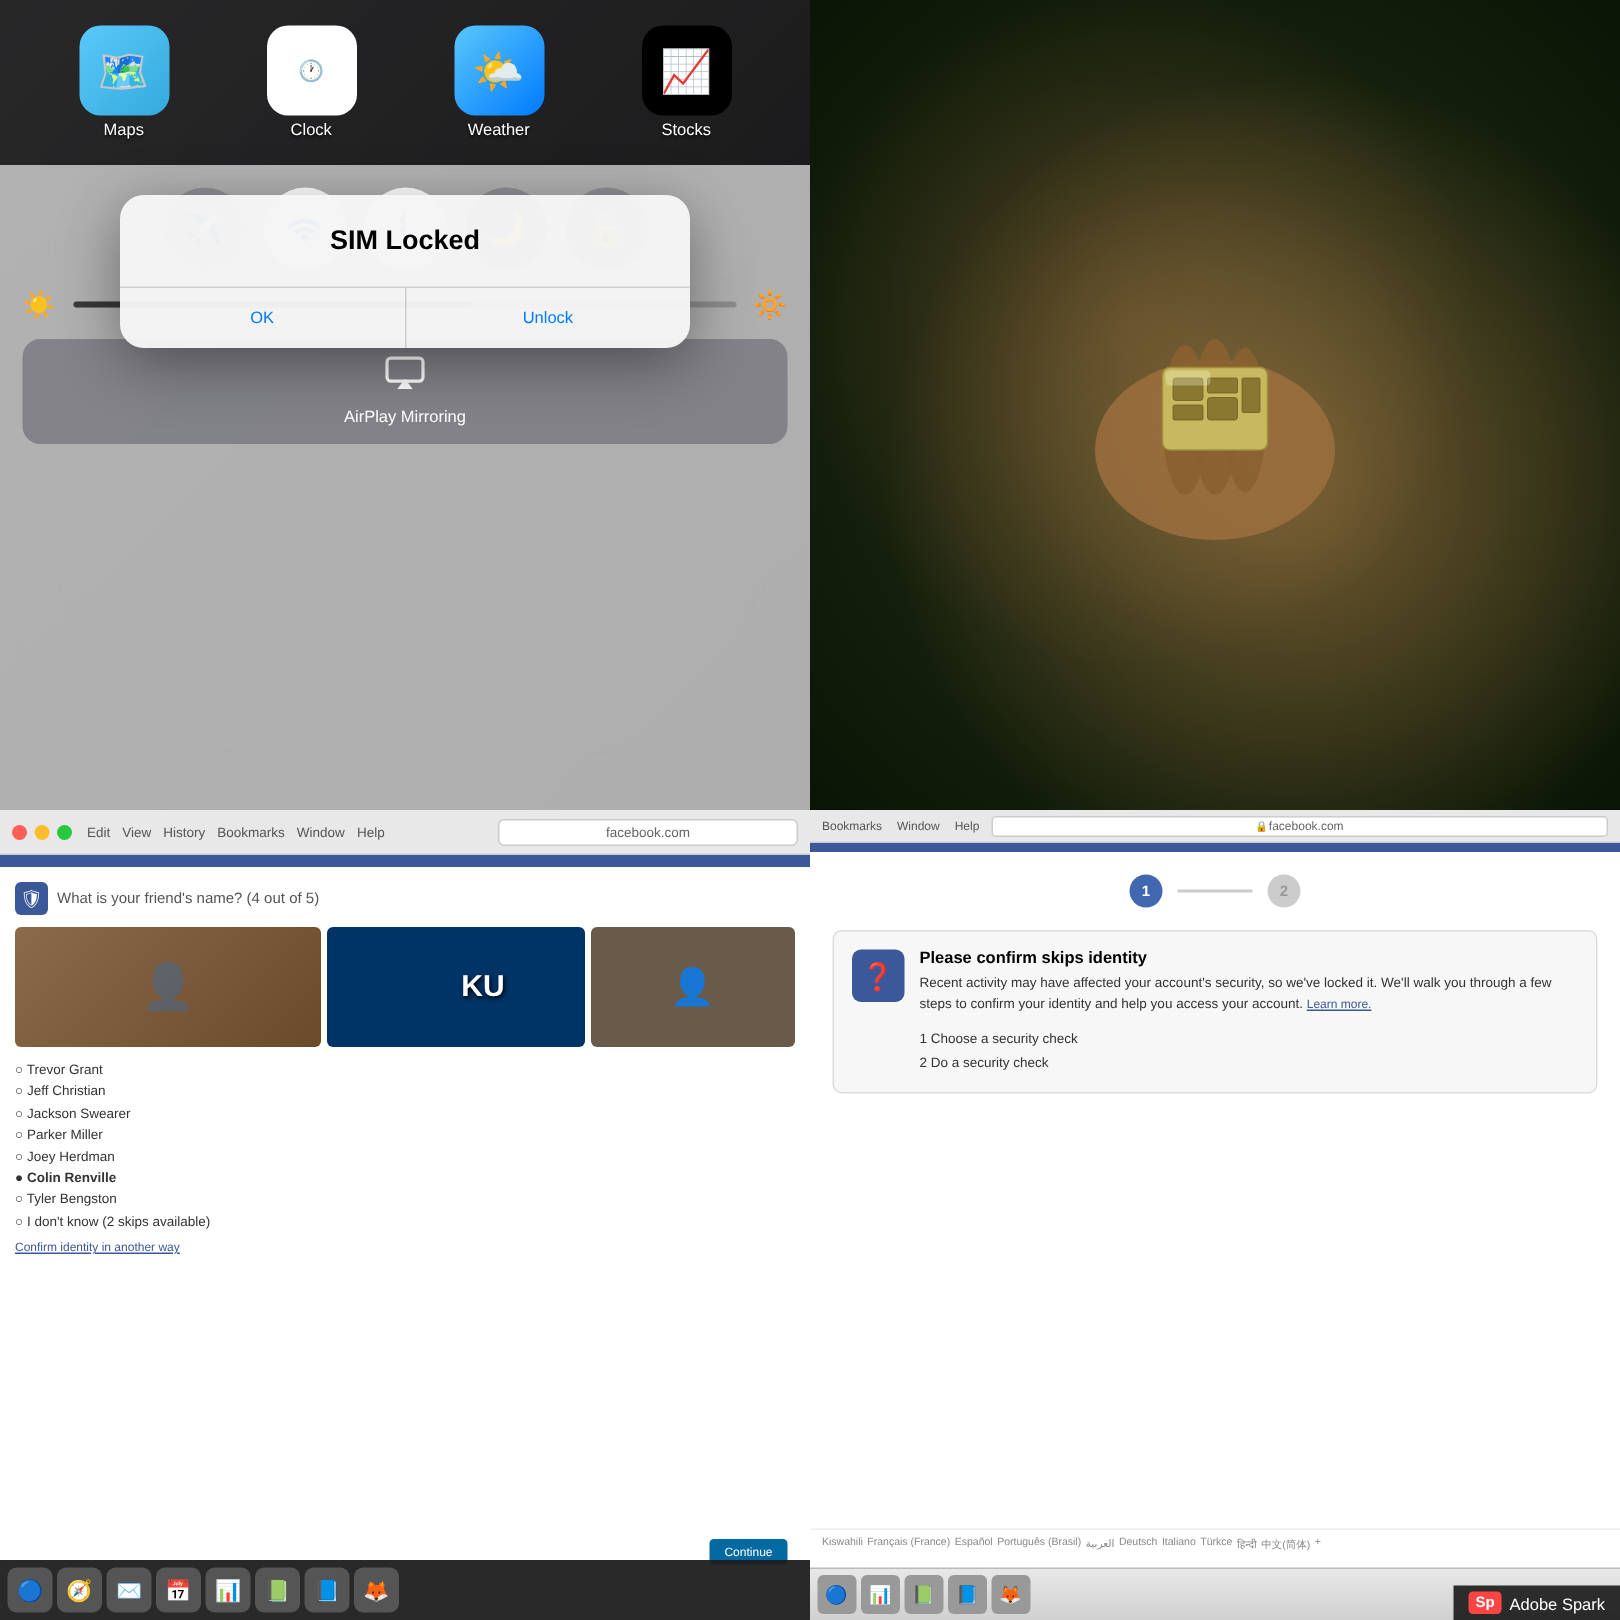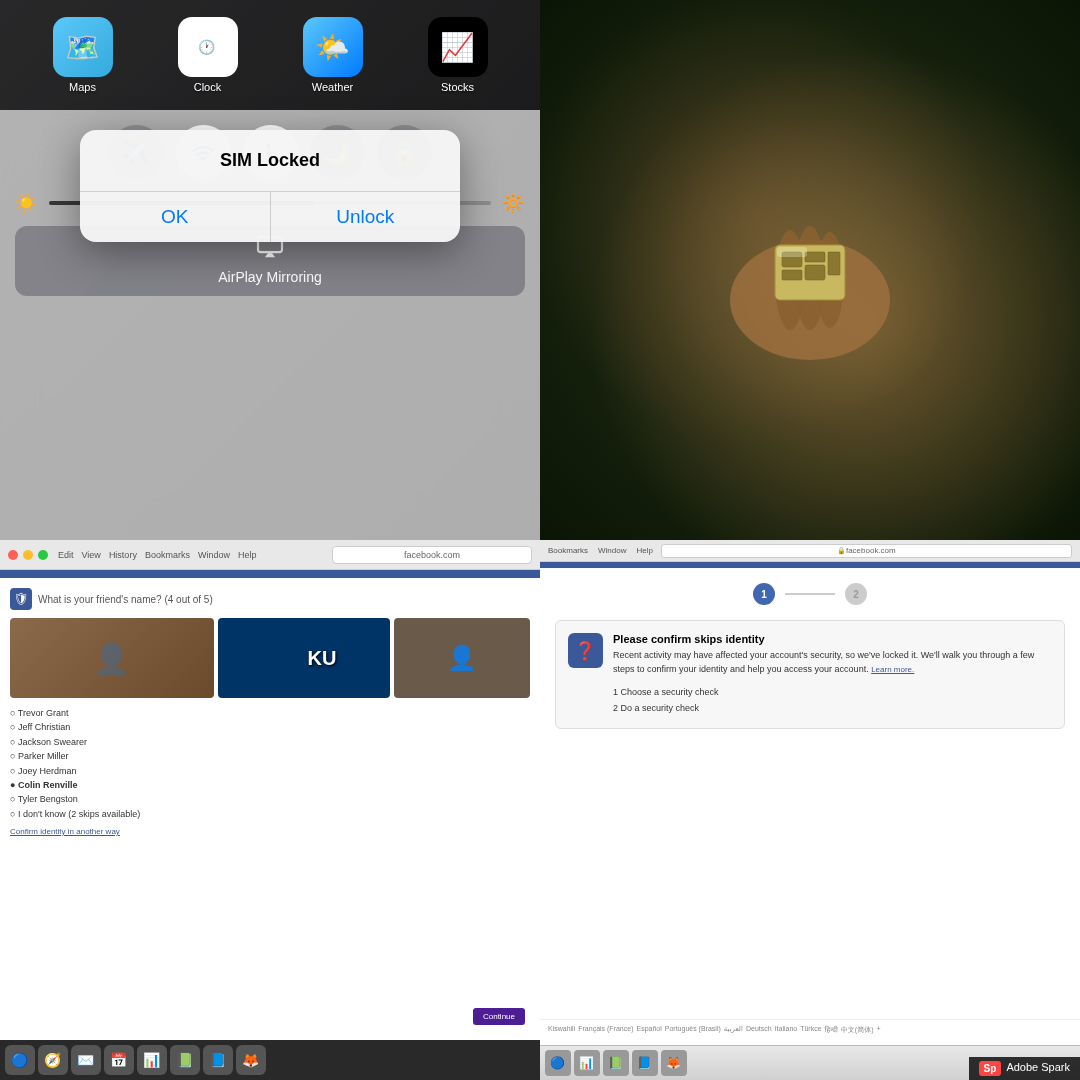--- a/index.html
+++ b/index.html
@@ -163,21 +163,21 @@
     .sim-buttons {
       display: flex;
       border-top: 1px solid rgba(0,0,0,0.15);
       margin-top: 10px;
     }
 
     .sim-btn {
       flex: 1;
       padding: 14px;
       text-align: center;
-      font-size: 19px;
+      font-size: 11px;
       color: #007aff;
       cursor: pointer;
     }
 
     .sim-btn:first-child {
       border-right: 1px solid rgba(0,0,0,0.15);
     }
 
     
     .sim-photo {
@@ -450,21 +450,21 @@
     }
 
     
     .adobe-spark {
       position: absolute;
       bottom: 0; right: 0;
       background: rgba(0,0,0,0.8);
       color: #fff;
       font-size: 11px;
       padding: 4px 10px;
-      display: flex; align-items: flex-start; gap: 5px;
+      display: flex; align-items: flex-end; gap: 5px;
     }
 
     .sp-badge {
       background: #ff4444;
       color: #fff;
       font-size: 10px;
       font-weight: bold;
       padding: 2px 5px;
       border-radius: 3px;
     }
@@ -534,21 +534,21 @@
       </div>
 
       <div class="cc-bottom-btns">
         <div class="cc-airplay-btn">
           <span class="cc-airplay-icon">
             <svg width="28" height="24" viewBox="0 0 32 28" fill="white">
               <rect x="2" y="2" width="28" height="18" rx="3" fill="none" stroke="white" stroke-width="2.5"></rect>
               <path d="M10 26l6-8 6 8z" fill="white"></path>
             </svg>
           </span>
-          <span style="font-size:14px; line-height:1.3; text-align:right">AirPlay Mirroring</span>
+          <span style="font-size:11px; line-height:1.3; text-align:right">AirPlay Mirroring</span>
         </div>
       </div>
     </div>
 
     <div class="sim-dialog">
       <div class="sim-title">SIM Locked</div>
       <div class="sim-buttons">
         <div class="sim-btn">OK</div>
         <div class="sim-btn">Unlock</div>
       </div>
@@ -624,21 +624,21 @@
           <div>○ <span>Parker Miller</span></div>
           <div>○ <span>Joey Herdman</span></div>
           <div class="selected">● <span>Colin Renville</span></div>
           <div>○ <span>Tyler Bengston</span></div>
           <div>○ <span>I don't know (2 skips available)</span></div>
         </div>
 
         <div class="fb-confirm-link" style="margin-top:6px;">Confirm identity in another way</div>
       </div>
 
-      <div class="fc-continue-btn" style="position:absolute; bottom:55px; right:15px; background:#4c1d95; color:#fff; font-size:8px; padding:4px 10px; border-radius:3px;">Continue</div>
+      <div class="fc-continue-btn" style="position:absolute; bottom:37px; right:15px; background:#0369a1; color:#fff; font-size:8px; padding:4px 10px; border-radius:3px;">Continue</div>
     </div>
 
     <div class="mac-taskbar">
       <div class="taskbar-icon">🔵</div>
       <div class="taskbar-icon">🧭</div>
       <div class="taskbar-icon">✉️</div>
       <div class="taskbar-icon">📅</div>
       <div class="taskbar-icon">📊</div>
       <div class="taskbar-icon">📗</div>
       <div class="taskbar-icon">📘</div>

